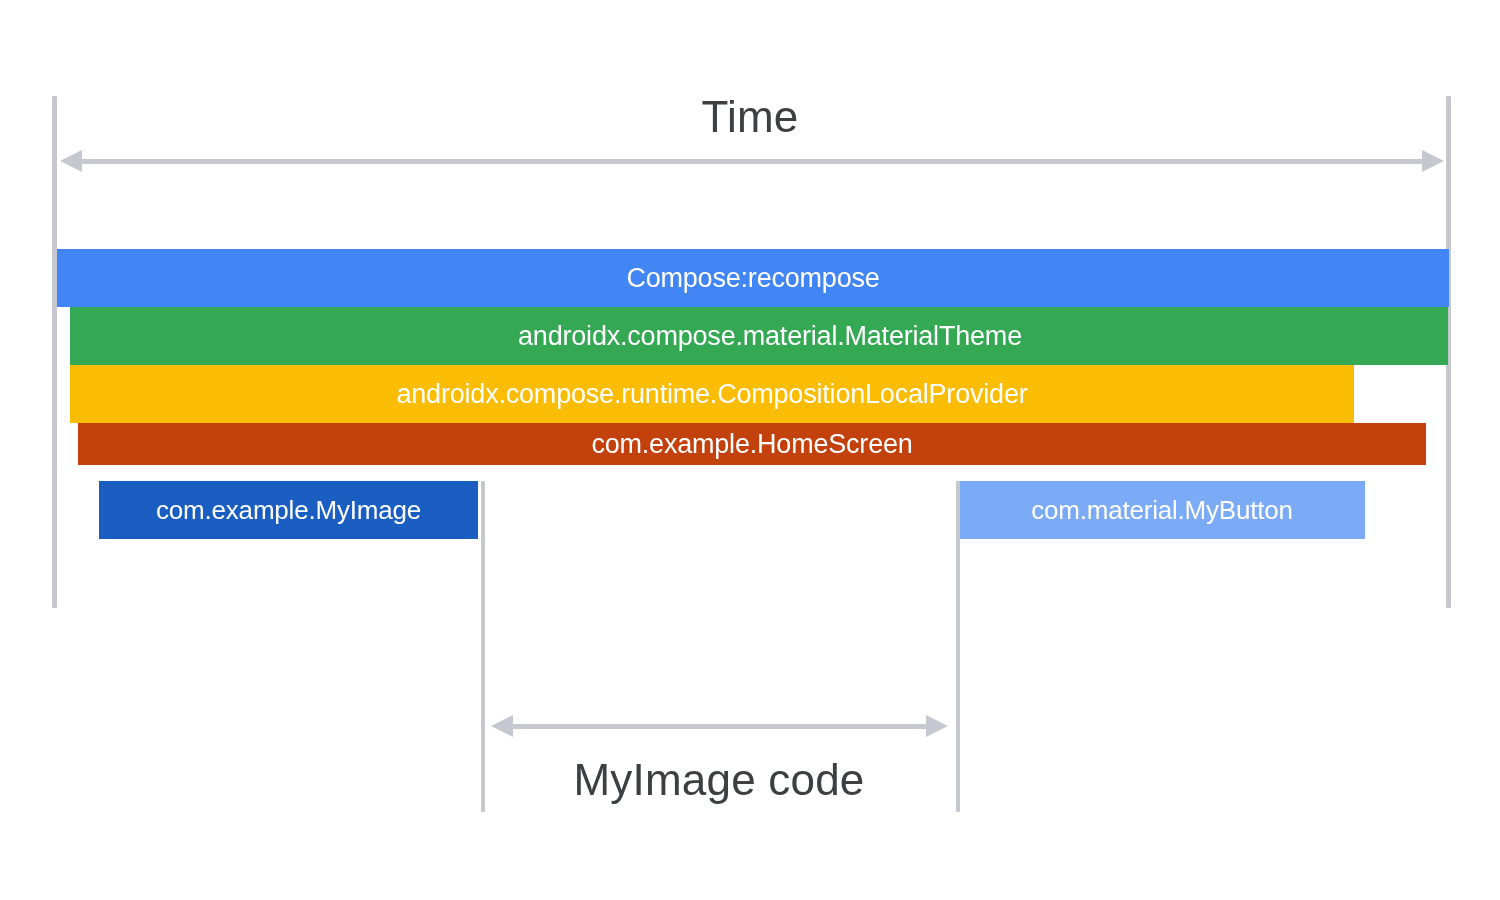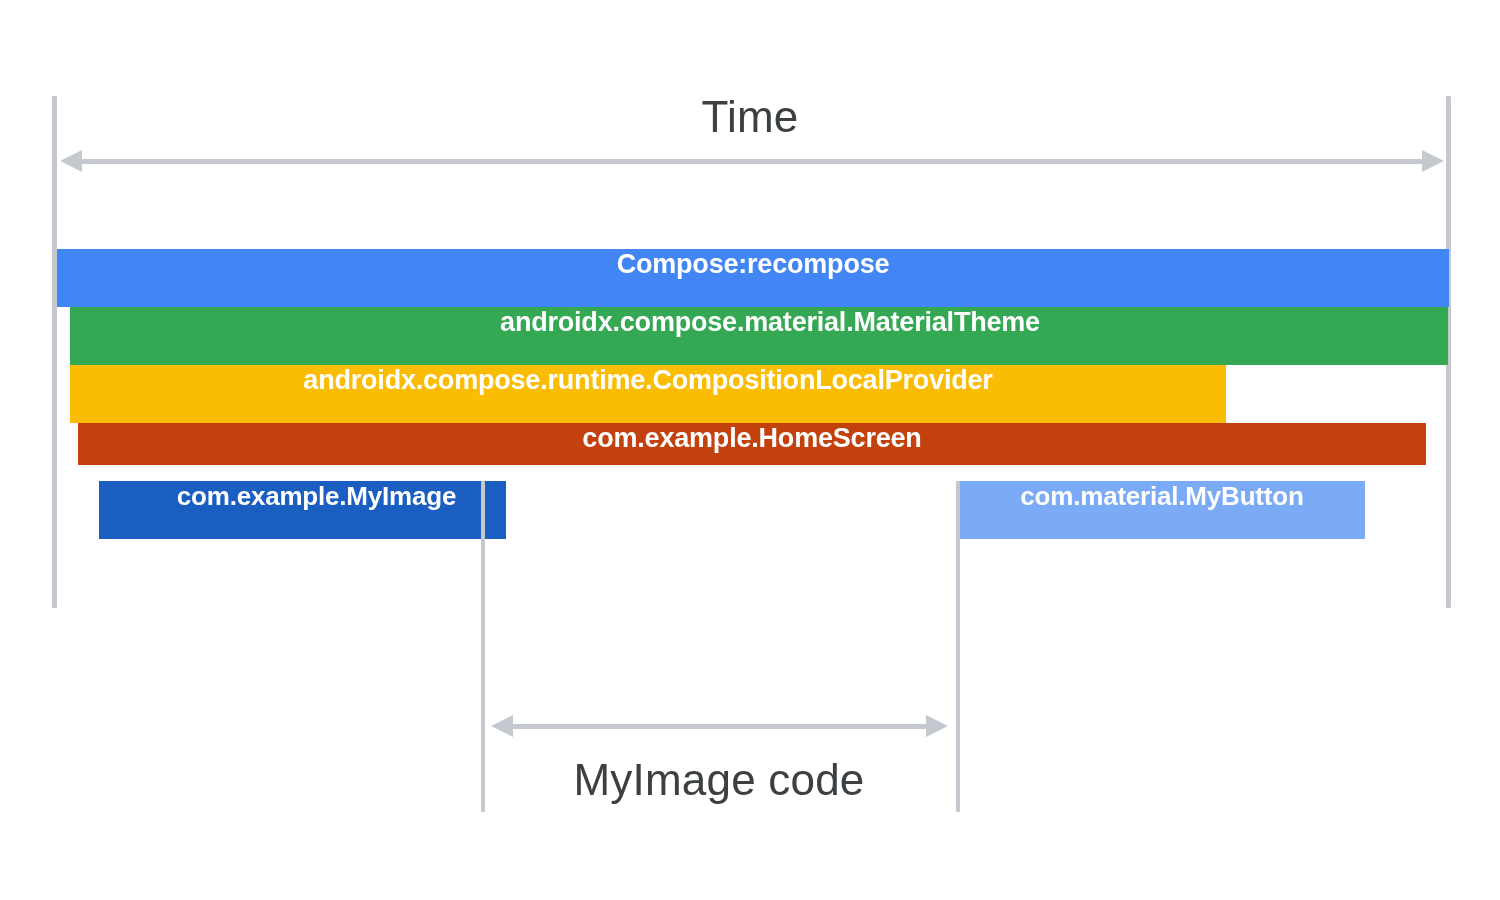--- a/index.html
+++ b/index.html
@@ -69,23 +69,24 @@
     font-weight: 400;
     letter-spacing: 0.2px;
     text-align: center;
     white-space: nowrap;
   }
 
   
   .bar {
     position: absolute;
     display: flex;
+    align-items: center;
     justify-content: center;
     color: #ffffff;
-    font-weight: bold;
+    font-weight: normal;
     font-size: 27px;
     letter-spacing: -0.2px;
     white-space: nowrap;
     overflow: hidden;
   }
   .bar.small {
     font-size: 26px;
   }
 </style>
 </head>
@@ -106,29 +107,29 @@
   </div>
 
   <div class="bar" style="left:57px; top:249px; width:1392px; height:58px; background:#4285f4;">
     <span>Compose:recompose</span>
   </div>
 
   <div class="bar" style="left:70px; top:307px; width:1356px; height:58px; background:#34a853;padding-left:22px;">
     <span>androidx.compose.material.MaterialTheme</span>
   </div>
 
-  <div class="bar" style="left:70px; top:365px; width:1156px; height:58px; background:#fbbc04;">
+  <div class="bar" style="left:70px; top:365px; width:1284px; height:58px; background:#fbbc04;">
     <span>androidx.compose.runtime.CompositionLocalProvider</span>
   </div>
 
   <div class="bar" style="left:78px; top:423px; width:1348px; height:42px; background:#c2410c;">
     <span>com.example.HomeScreen</span>
   </div>
 
-  <div class="bar small" style="left:99px; top:481px; width:379px; height:58px; background:#1a5ec2;padding-left:28px;">
+  <div class="bar small" style="left:99px; top:481px; width:379px; height:58px; background:#1a5ec2;">
     <span>com.example.MyImage</span>
   </div>
 
   <div class="bar small" style="left:959px; top:481px; width:406px; height:58px; background:#7baaf7;">
     <span>com.material.MyButton</span>
   </div>
 
   <div class="vline-thin" style="left:481px; top:481px; height:331px;"></div>
   <div class="vline-thin" style="left:956px; top:481px; height:331px;"></div>
 

